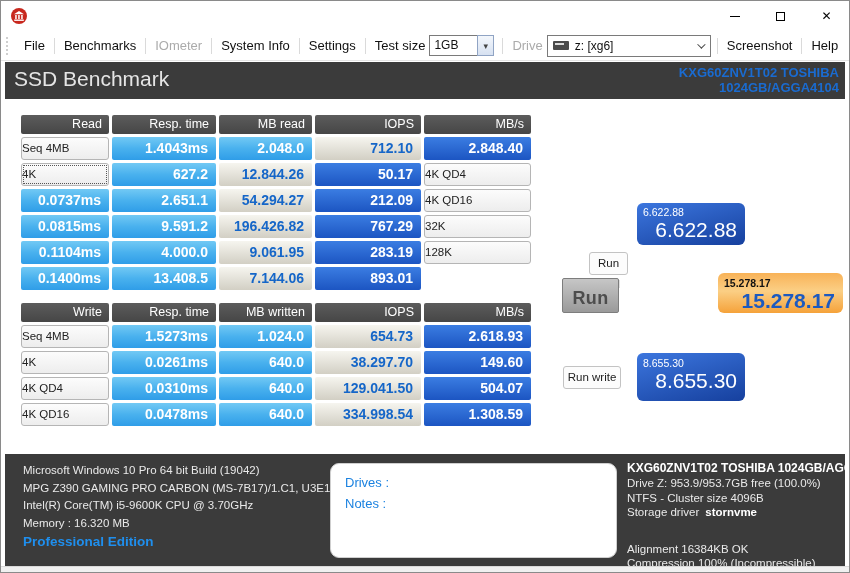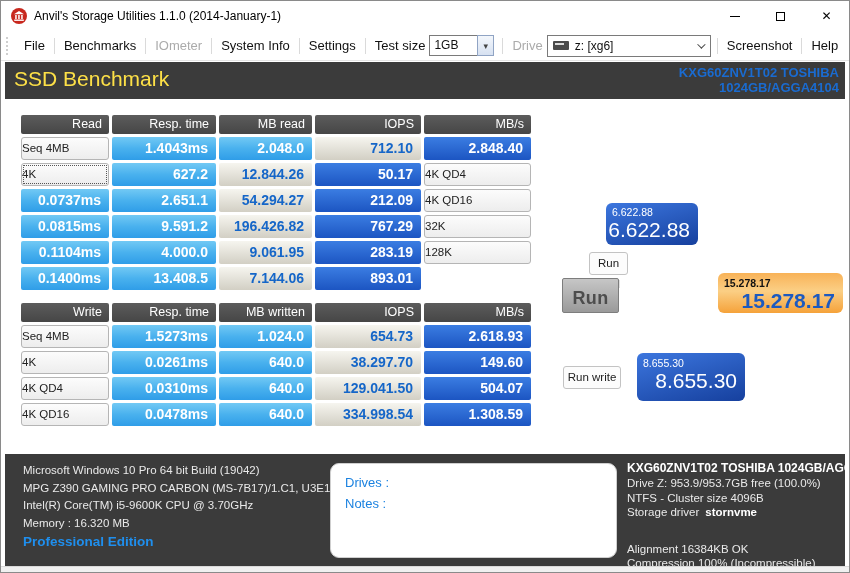--- a/index.html
+++ b/index.html
@@ -34,21 +34,21 @@
   .drive-combo { width:164px; height:22px; border:1px solid #7a7a7a; background:#fff;
                  display:flex; align-items:center; padding:0 7px 0 5px; margin-left:4px; }
   .drive-glyph { width:16px; height:9px; background:#4a4a4a; border-radius:1px; position:relative; }
   .drive-glyph::after { content:""; position:absolute; left:2px; top:2px; width:9px; height:1.5px; background:#dcdcdc; }
   .drive-text { font-size:12px; margin-left:6px; }
   .chevron { margin-left:auto; width:6px; height:6px; border-right:1.5px solid #444;
              border-bottom:1.5px solid #444; transform:rotate(45deg) translateY(-2px); }
 
   
   .band { position:absolute; left:4px; right:4px; top:61px; height:37px; background:#3b3b3b; }
-  .band-title { position:absolute; left:9px; top:5px; font-size:21px; color:#fde047; }
+  .band-title { position:absolute; left:9px; top:5px; font-size:21px; color:#e5e5e5; }
   .band-device { position:absolute; right:6px; top:3px; text-align:right;
                  font-size:13px; font-weight:bold; color:#1a6bd0; line-height:15px; }
 
   
   .bench-table { position:absolute; left:20px; display:grid;
                  grid-template-columns:88px 104px 93px 106px 107px; gap:3px; }
   #read-table  { top:114px; grid-template-rows:19px repeat(6,23px); }
   #write-table { top:302px; grid-template-rows:19px repeat(4,23px); }
   .hdr { background:linear-gradient(180deg,#5c5c5c,#464646); color:#fff; font-size:12.5px;
          text-align:right; padding-right:7px; line-height:19px; border-radius:2px; }
@@ -66,21 +66,21 @@
          font-size:11.5px; color:#222; text-align:center; cursor:default; }
   .btn.run-read  { left:588px; top:214px; width:39px; height:23px; line-height:21px;margin-top:37px; }
   .btn.run-write { left:562px; top:365px; width:58px; height:23px; line-height:21px; }
   .btn.run-main  { left:561px; top:277px; width:57px; height:35px;
                    background:linear-gradient(180deg,#c6c6c6,#9a9a9a); border:1px solid #7d7d7d;
                    border-radius:2px; font-size:18px; font-weight:bold; color:#4d4d4d;
                    line-height:39px; letter-spacing:.3px; }
   .score { position:absolute; border-radius:6px; overflow:hidden; }
   .score .small { font-size:10.5px; padding:3px 0 0 6px; color:#fff; }
   .score .big   { font-size:21px; text-align:right; padding-right:8px; color:#fff; line-height:23px; }
-  .score.read  { left:605px; top:202px; width:92px; height:42px;
+  .score.read  { left:636px; top:202px; width:108px; height:42px;
                  background:linear-gradient(165deg,#3c76de,#16409e); }
   .score.write { left:636px; top:352px; width:108px; height:48px;
                  background:linear-gradient(165deg,#3c76de,#16409e); }
   .score.total { left:717px; top:272px; width:125px; height:40px;
                  background:linear-gradient(180deg,#f8b257 0%,#fbcf85 45%,#f5a23a 100%); }
   .score.total .small { color:#111; font-weight:bold; padding-top:4px; }
   .score.total .big   { color:#1c5ac0; font-weight:bold; }
   .score.write .small { padding-top:4px; }
 
   
@@ -108,21 +108,20 @@
 
   <div class="titlebar">
     <svg class="app-icon" viewBox="0 0 16 16">
       <circle cx="8" cy="8" r="8" fill="#c8281e"></circle>
       <polygon points="8,3 13,6.2 3,6.2" fill="#fff"></polygon>
       <rect x="4.2" y="7" width="1.5" height="4" fill="#fff"></rect>
       <rect x="7.2" y="7" width="1.5" height="4" fill="#fff"></rect>
       <rect x="10.2" y="7" width="1.5" height="4" fill="#fff"></rect>
       <rect x="3.2" y="11.5" width="9.6" height="1.4" fill="#fff"></rect>
     </svg>
-    <div class="title-text">Anvil's Storage Utilities 1.1.0 (2014-January-1)</div>
     <div class="win-btn min">
         <div class="min-glyph"></div>
       </div>
     <div class="win-btn max">
         <div class="max-glyph"></div>
       </div>
     <div class="win-btn close">
         <span class="close-glyph">✕</span>
       </div>
   </div>

